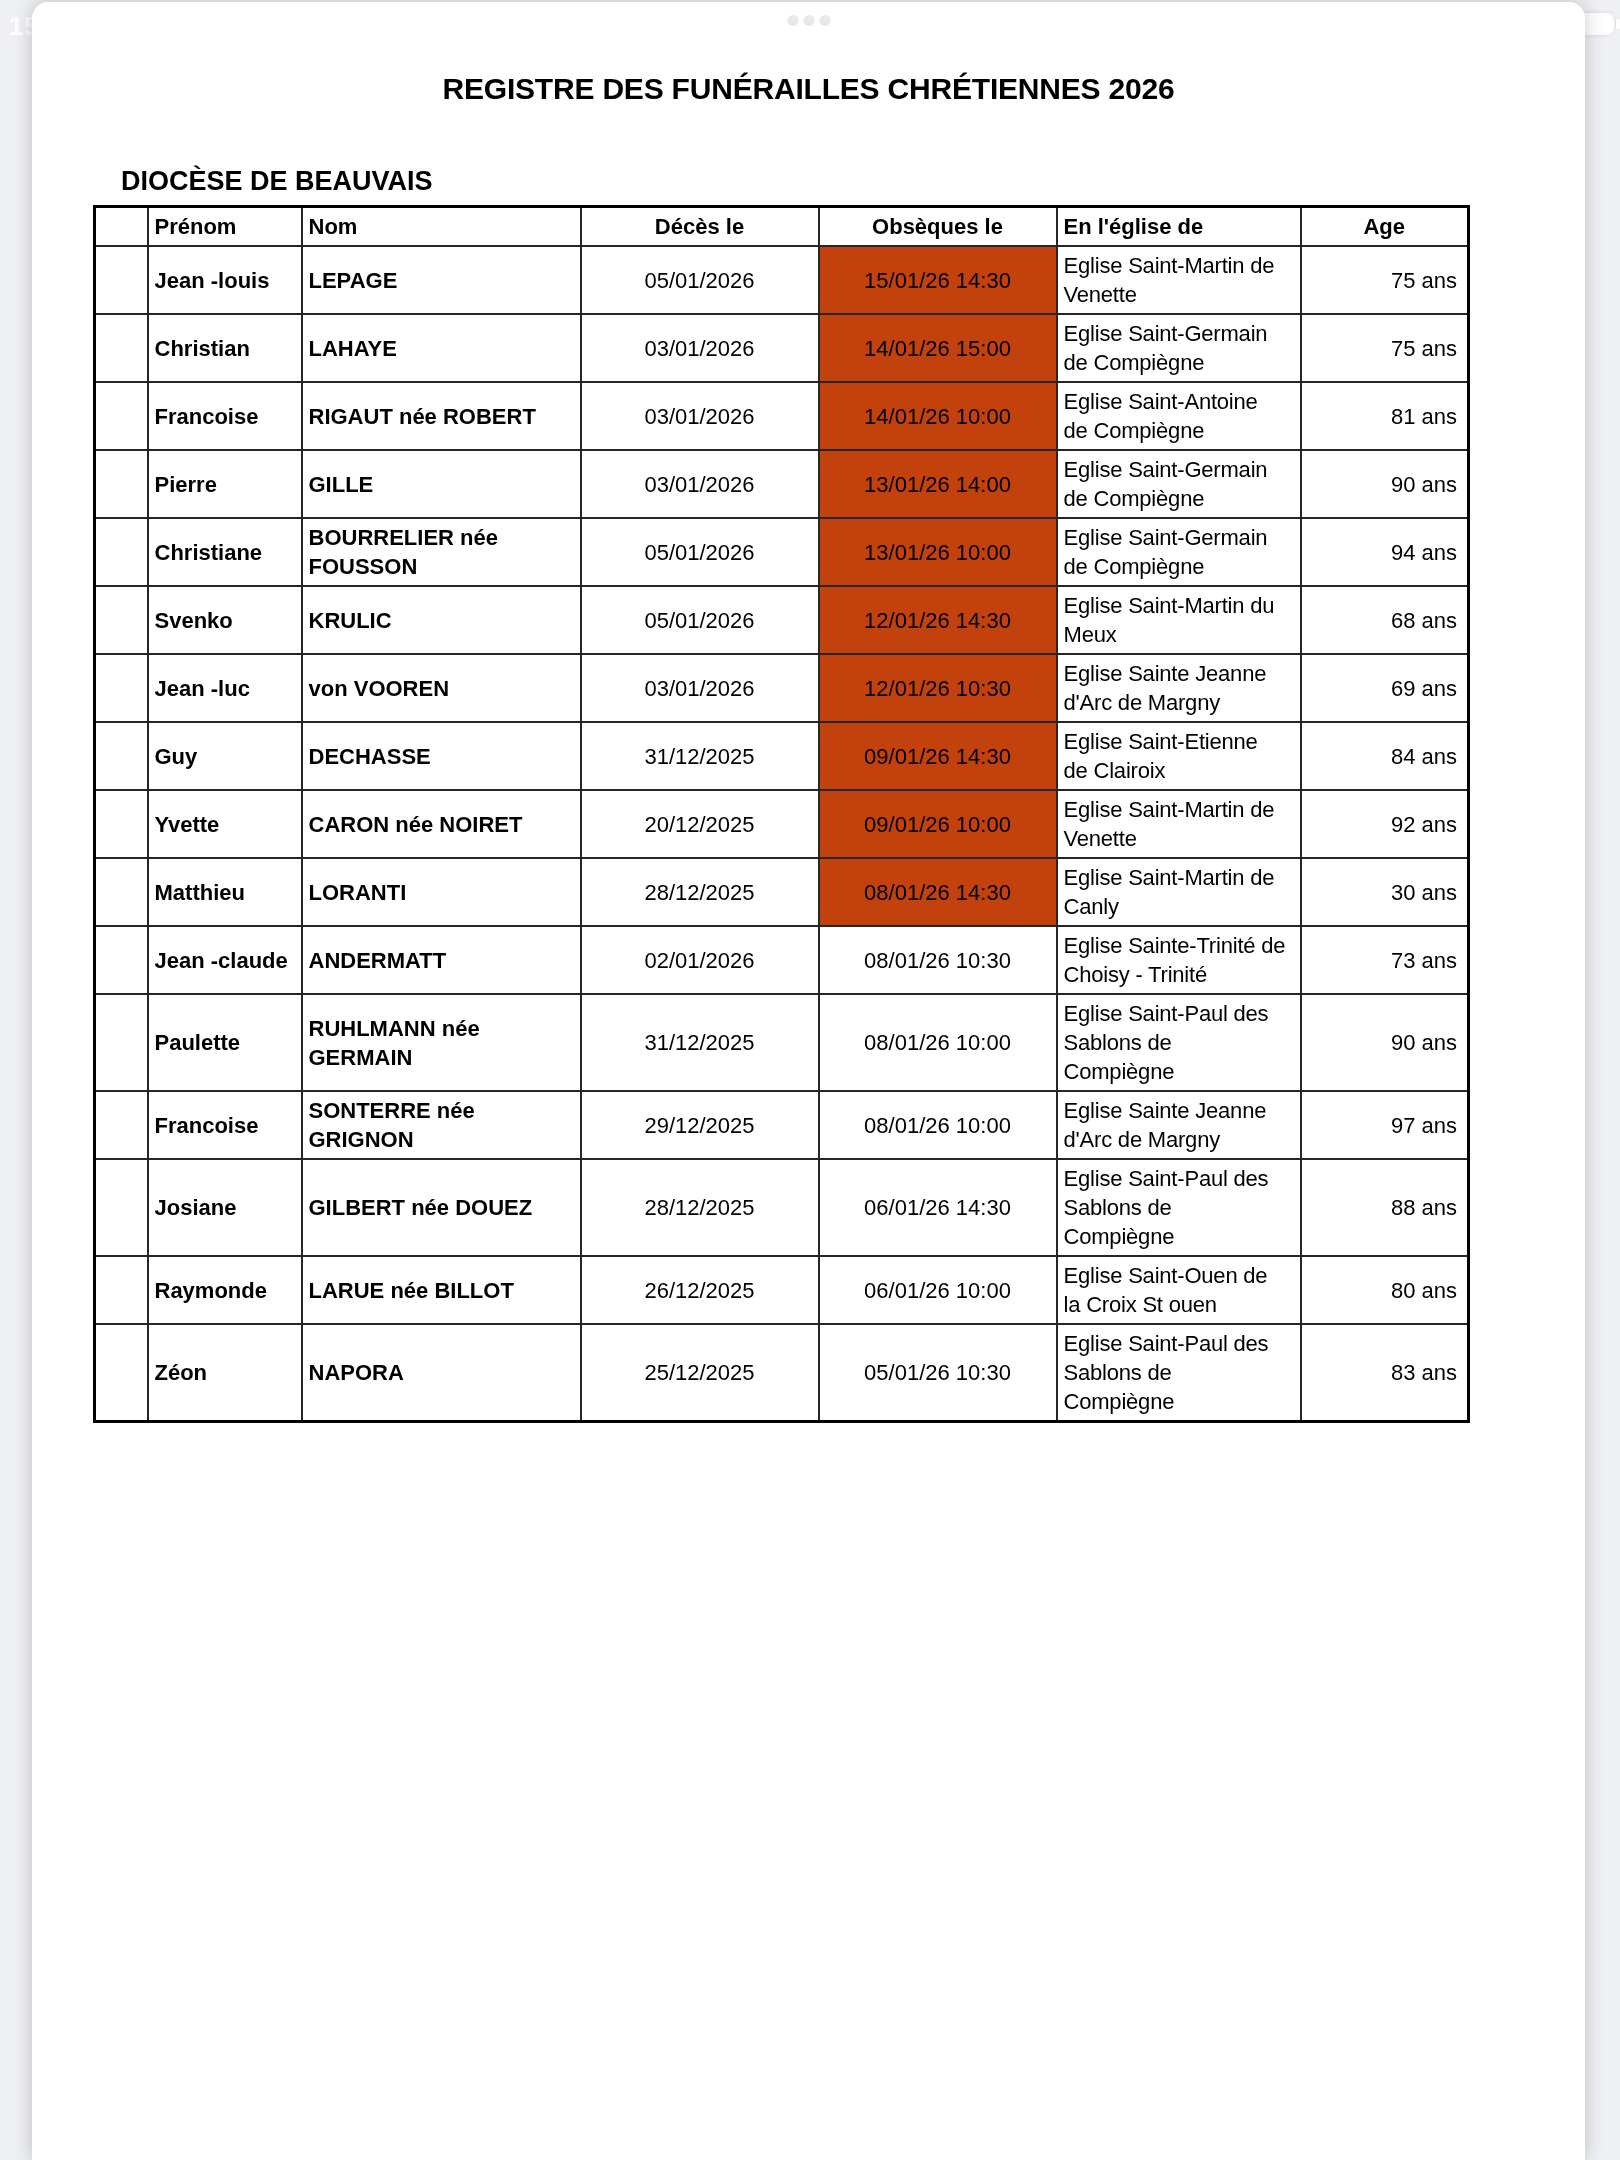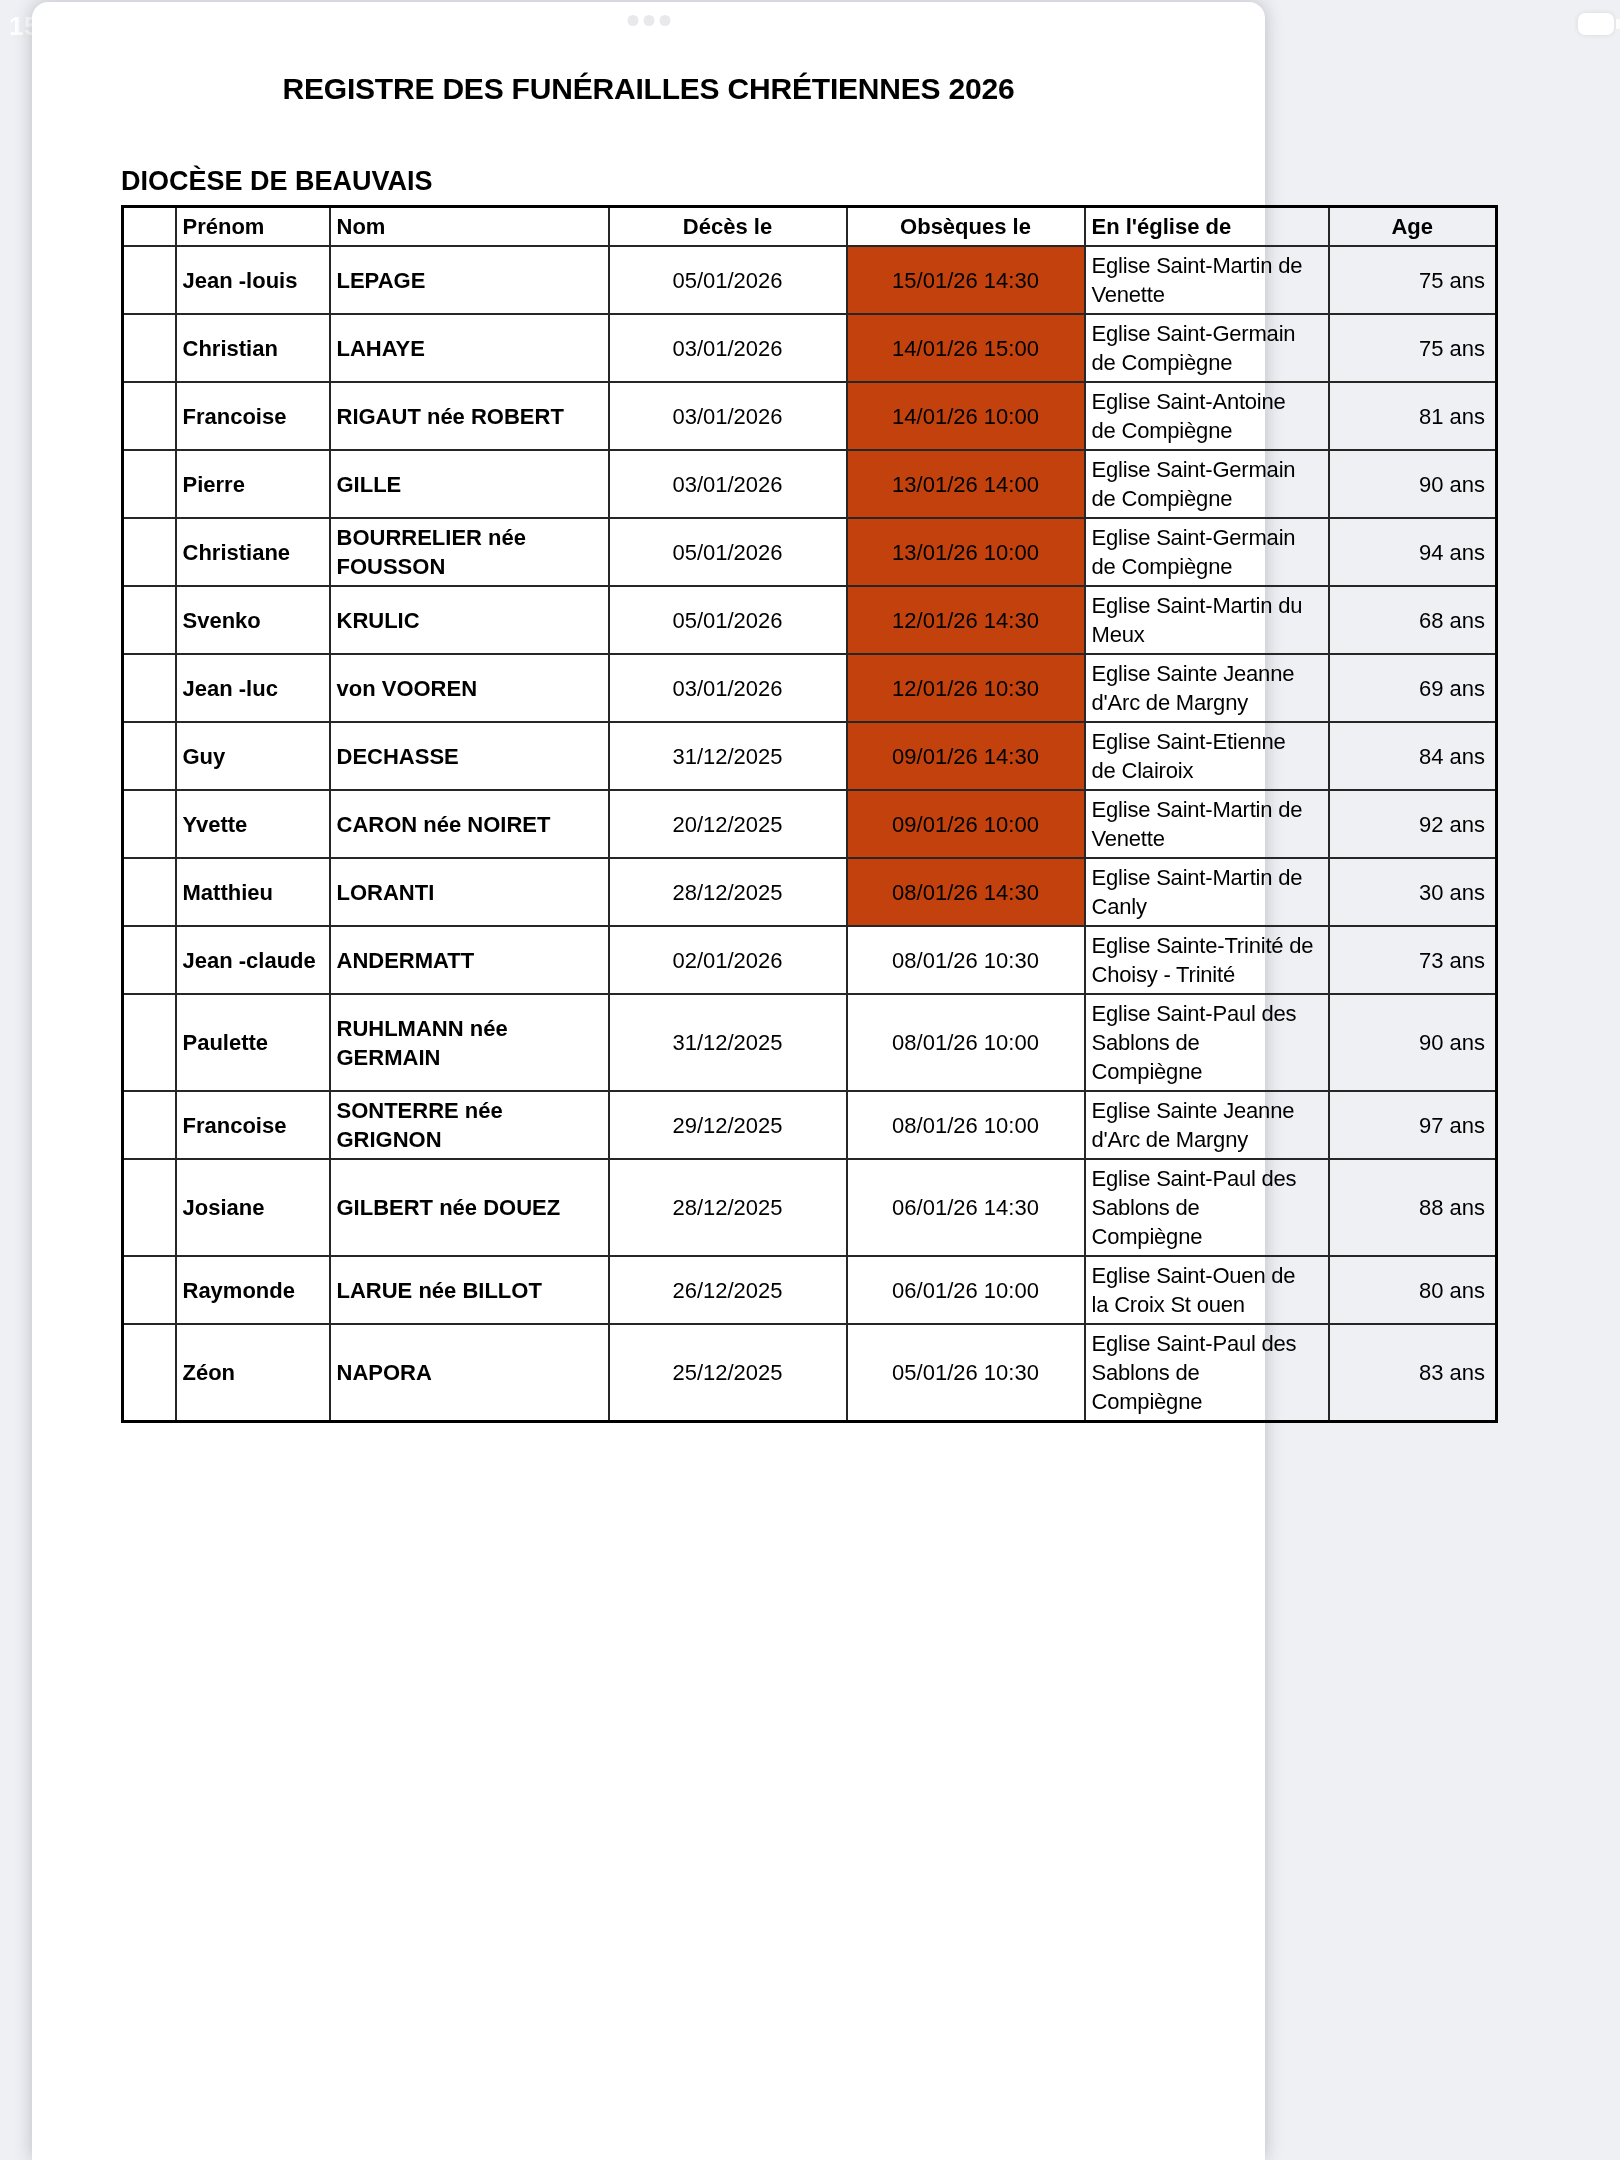--- a/index.html
+++ b/index.html
@@ -25,21 +25,21 @@
     z-index:1;
   }
   .battery .nub {
     position:absolute; left:38px; top:6px;
     width:5px; height:10px;
     background:#fdfdfd; border-radius:0 3px 3px 0;
   }
   
   .page {
     position:absolute; top:2px; left:32px;
-    width:1233px; height:2158px;
+    width:1553px; height:2158px;
     background:#ffffff;
     border-radius:16px 16px 0 0;
     box-shadow:0 0 18px rgba(55,55,70,0.28);
     z-index:2;
   }
   
   .handle-dots {
     position:absolute; top:13px; left:50%;
     transform:translateX(-50%);
     display:flex; gap:5px;
@@ -58,21 +58,21 @@
   }
   .subheader {
     display:flex; justify-content:space-between; align-items:flex-start;
     margin:57px 90px 0 89px;
     font-size:27px; font-weight:bold; line-height:34px;
   }
   .parish { width:640px; }
   .diocese { white-space:nowrap; text-align:right; }
 
   table.registre {
-    margin:7px 0 0 89px;
+    margin:7px 0 0 61px;
     width:1374px;
     table-layout:fixed;
     border-collapse:collapse;
     border:3px solid #000;
     font-size:22px;
   }
   .registre th, .registre td {
     border:2px solid #262626;
     padding:4px 8px;
     line-height:29px;

